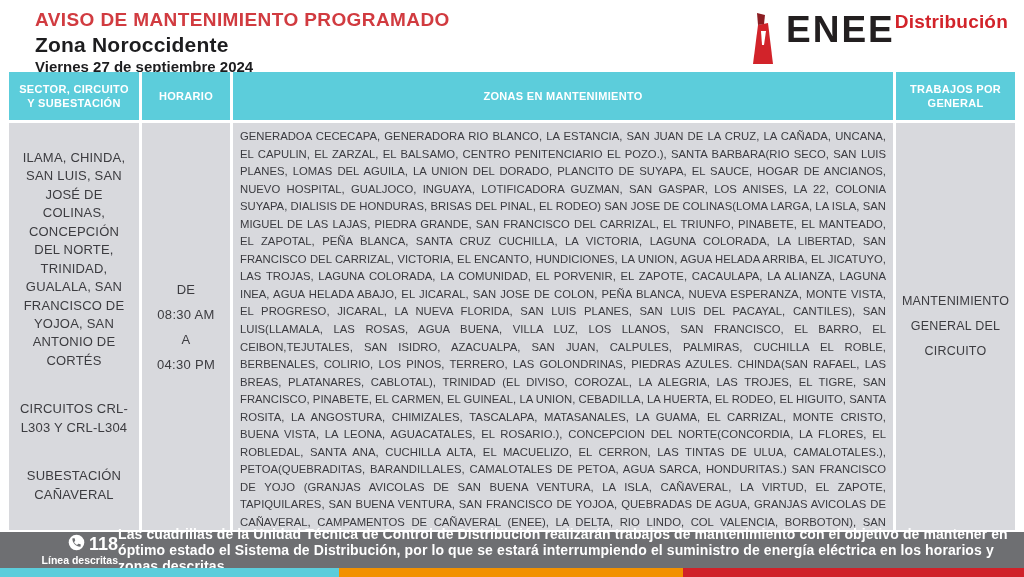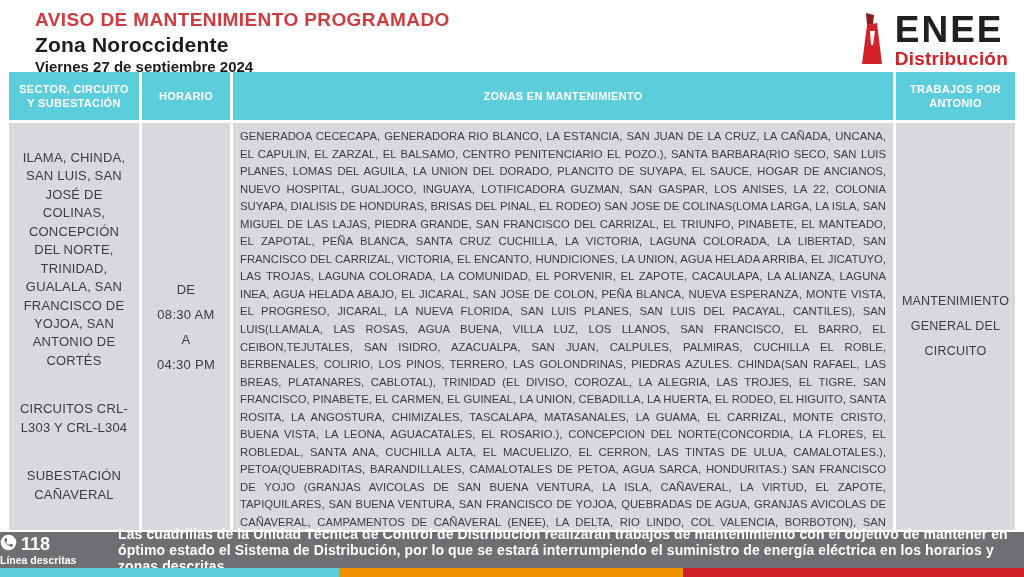--- a/index.html
+++ b/index.html
@@ -8,21 +8,21 @@
   .page { position:relative; width:1024px; height:577px; background:#fff; }
 
   
   .hdr { position:absolute; left:35px; top:9px; }
   .hdr-title { color:#d13b40; font-size:19px; font-weight:bold; letter-spacing:.4px; }
   .hdr-zone  { color:#1d1d1f; font-size:21px; font-weight:bold; margin-top:2px; letter-spacing:.2px;}
   .hdr-date  { color:#1d1d1f; font-size:15px; font-weight:bold; margin-top:1px; }
 
   .logo { position:absolute; right:16px; top:11px; display:flex; gap:7px; align-items:flex-start; }
   .logo-icon { width:30px; height:55px; }
-  .logo-text { display:flex; flex-direction:column; line-height:1; }
+  .logo-text { display:flex; flex-direction:row; line-height:1; }
   .logo-name { font-size:37px; font-weight:800; color:#231f20; letter-spacing:2px; }
   .logo-sub  { font-size:19px; font-weight:bold; color:#d2232a; margin-top:1px; letter-spacing:.2px; }
 
   
   .table { position:absolute; left:9px; top:72px; width:1006px;
            display:grid; grid-template-columns:130px 88px 660px 119px;
            grid-template-rows:48px 407px; gap:3px; }
   .th { background:#5ccddb; color:#ffffff; font-weight:bold; font-size:11px;
         display:flex; align-items:center; justify-content:center; text-align:center;
         line-height:1.3; padding:2px 6px; letter-spacing:.3px; }
@@ -34,21 +34,21 @@
   .td-horario { display:flex; flex-direction:column; align-items:center; justify-content:center;
                 font-size:13px; gap:10px; letter-spacing:.3px; }
   .td-zonas { font-size:11.3px; line-height:17.55px; text-align:justify; padding:5px 7px 4px 7px;
               letter-spacing:0; color:#3b3b40; }
   .td-trabajos { display:flex; align-items:center; justify-content:center; text-align:center;
                  font-size:12.5px; line-height:2.0; padding:4px 10px; letter-spacing:.2px; }
 
   
   .footer { position:absolute; left:0; top:532px; width:1024px; height:36px; background:#6e6f72;
             display:flex; align-items:center; }
-  .phone-block { width:118px; display:flex; flex-direction:column; align-items:flex-start;
+  .phone-block { width:118px; display:flex; flex-direction:column; align-items:flex-end;
                  justify-content:center; color:#fff; flex:0 0 auto; }
   .phone-row { display:flex; align-items:center; gap:4px; }
   .phone-num { font-size:18px; font-weight:bold; }
   .phone-label { font-size:10.5px; font-weight:bold; margin-top:-1px; }
   .footer-msg { flex:1; color:#ffffff; font-size:14px; font-weight:bold; line-height:16px;
                 padding-right:8px; letter-spacing:.1px; }
 
   .strip { position:absolute; left:0; top:568px; width:1024px; height:9px; display:flex; }
   .strip-cyan   { width:339px; background:#5ccddb; }
   .strip-orange { width:344px; background:#f29100; }
@@ -76,21 +76,21 @@
     <div class="logo-text">
       <span class="logo-name">ENEE</span>
       <span class="logo-sub">Distribución</span>
     </div>
   </div>
 
   <div class="table">
     <div class="th">SECTOR, CIRCUITO Y SUBESTACIÓN</div>
     <div class="th">HORARIO</div>
     <div class="th">ZONAS EN MANTENIMIENTO</div>
-    <div class="th">TRABAJOS POR ANTONIO</div>
+    <div class="th">TRABAJOS POR GENERAL</div>
 
     <div class="td td-sector">
       <div>ILAMA, CHINDA, SAN LUIS, SAN JOSÉ DE COLINAS, CONCEPCIÓN DEL NORTE, TRINIDAD, GUALALA, SAN FRANCISCO DE YOJOA, SAN ANTONIO DE CORTÉS</div>
       <div>CIRCUITOS CRL-L303 Y CRL-L304</div>
       <div>SUBESTACIÓN CAÑAVERAL</div>
     </div>
 
     <div class="td td-horario">
       <div>DE</div>
       <div>08:30 AM</div>

